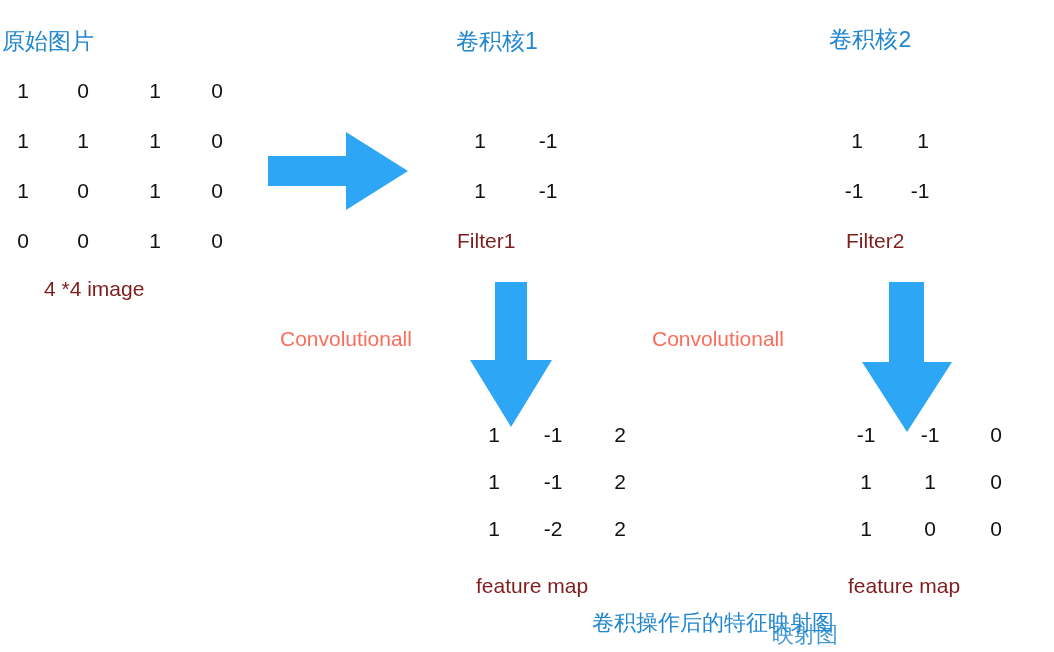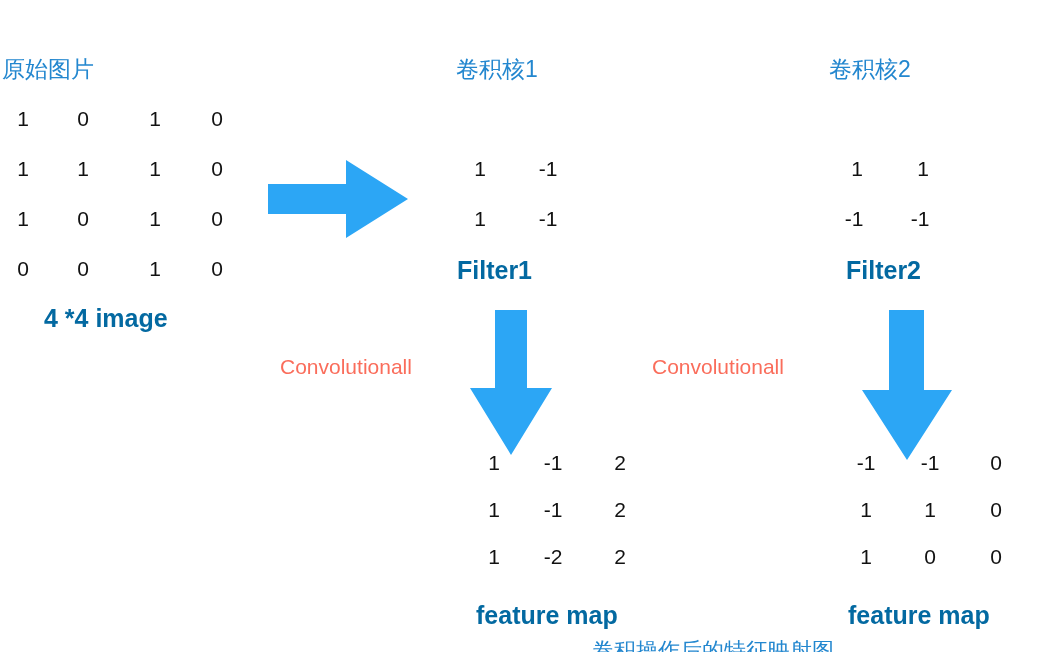--- a/index.html
+++ b/index.html
@@ -8,41 +8,40 @@
     background: #ffffff;
   }
   body {
     width: 1054px;
     height: 652px;
     position: relative;
     overflow: hidden;
     font-family: "Liberation Sans", "DejaVu Sans", sans-serif;
     color: #1a1a1a;
   }
-  .abs { position: absolute; margin-top: 28px; }
+  .abs { position: absolute; }
 
   .heading {
     color: #2387cf;
     font-size: 23px;
     line-height: 1;
     white-space: nowrap;
   }
   .num {
     font-size: 21px;
     color: #111111;
     line-height: 1;
     text-align: center;
     white-space: nowrap;
   }
   .caption {
-    font-size: 25px;
-    color: #0369a1;
+    font-size: 21px;
+    color: #7f1d1d;
     line-height: 1;
     white-space: nowrap;
-    font-weight: bold;
   }
   .conv-label {
     color: #fa6d5b;
     font-size: 21px;
     line-height: 1;
     white-space: nowrap;
   }
   .bottom-caption {
     color: #2387cf;
     font-size: 22px;
@@ -110,21 +109,21 @@
 
 <div class="abs" style="left:455px; top:130px; width:120px; height:80px;">
   <span class="num grid-cell" style="left:10px; top:0px;  width:30px;">1</span>
   <span class="num grid-cell" style="left:78px; top:0px;  width:30px;">-1</span>
   <span class="num grid-cell" style="left:10px; top:50px; width:30px;">1</span>
   <span class="num grid-cell" style="left:78px; top:50px; width:30px;">-1</span>
 </div>
 
 <div class="abs caption" style="left:457px; top:230px;">Filter1</div>
 
-<div class="abs heading" style="left:829px; top:30px;">卷积核2</div>
+<div class="abs heading" style="left:829px; top:30px;font-family:Liberation Mono, monospace;">卷积核2</div>
 
 <div class="abs" style="left:828px; top:130px; width:120px; height:80px;">
   <span class="num grid-cell" style="left:14px; top:0px;  width:30px;">1</span>
   <span class="num grid-cell" style="left:80px; top:0px;  width:30px;">1</span>
   <span class="num grid-cell" style="left:8px;  top:50px; width:36px;">-1</span>
   <span class="num grid-cell" style="left:74px; top:50px; width:36px;">-1</span>
 </div>
 
 <div class="abs caption" style="left:846px; top:230px;">Filter2</div>
 

